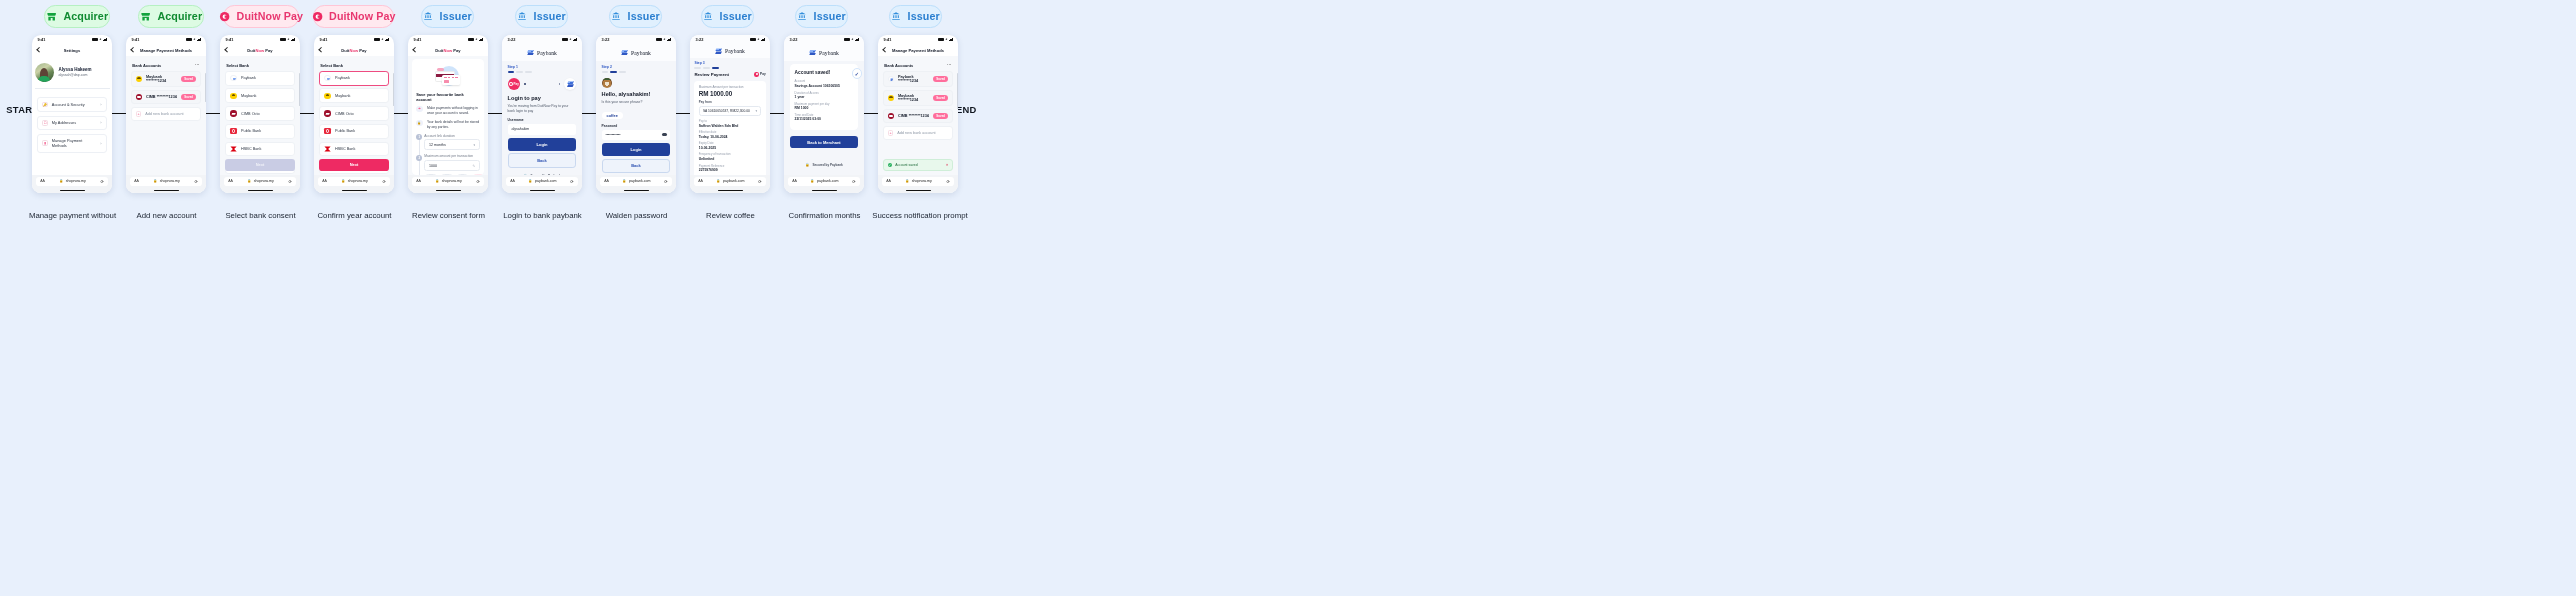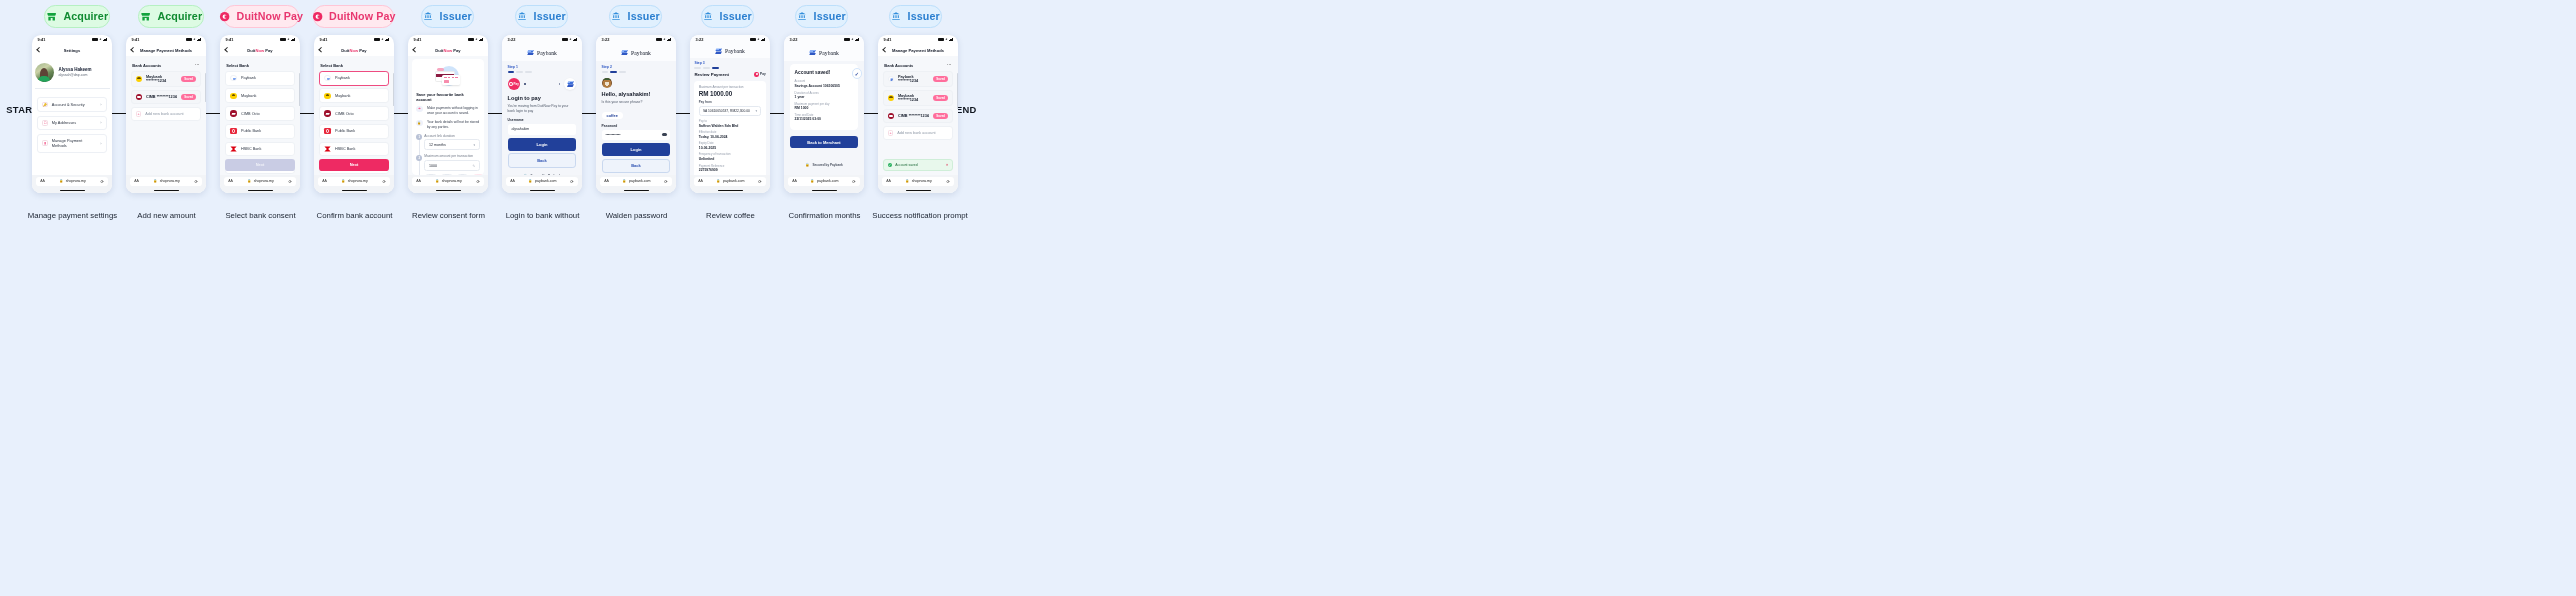--- a/index.html
+++ b/index.html
@@ -555,21 +555,21 @@
               <span>shopnow.my</span>
             </span>
           <span class="rl">⟳</span>
         </div>
       </div>
       <div class="homebar">
           <i></i>
         </div>
     </div>
   </div>
-  <div class="caption" style="left:10px;width:125px">Manage payment settings</div>
+  <div class="caption" style="left:10px;width:125px">Manage payment without</div>
 
   <div class="phone" style="left:126px">
     <div class="scr">
       <div class="statusbar">
         <span>9:41</span>
         <span class="sb-right">
           <span class="sb-batt"></span>
           <span class="sb-wifi">◕</span>
           <span class="sb-sig">
               <i></i>
@@ -612,21 +612,21 @@
               <span>shopnow.my</span>
             </span>
           <span class="rl">⟳</span>
         </div>
       </div>
       <div class="homebar">
           <i></i>
         </div>
     </div>
   </div>
-  <div class="caption" style="left:104px;width:125px">Add new amount</div>
+  <div class="caption" style="left:104px;width:125px">Add new account</div>
 
   <div class="phone" style="left:220px">
     <div class="scr">
       <div class="statusbar">
         <span>9:41</span>
         <span class="sb-right">
           <span class="sb-batt"></span>
           <span class="sb-wifi">◕</span>
           <span class="sb-sig">
               <i></i>
@@ -759,21 +759,21 @@
               <span>shopnow.my</span>
             </span>
           <span class="rl">⟳</span>
         </div>
       </div>
       <div class="homebar">
           <i></i>
         </div>
     </div>
   </div>
-  <div class="caption" style="left:292px;width:125px">Confirm bank account</div>
+  <div class="caption" style="left:292px;width:125px">Confirm year account</div>
 
   <div class="phone" style="left:408px">
     <div class="scr">
       <div class="statusbar">
         <span>9:41</span>
         <span class="sb-right">
           <span class="sb-batt"></span>
           <span class="sb-wifi">◕</span>
           <span class="sb-sig">
               <i></i>
@@ -914,21 +914,21 @@
               <span>paybank.com</span>
             </span>
           <span class="rl">⟳</span>
         </div>
       </div>
       <div class="homebar">
           <i></i>
         </div>
     </div>
   </div>
-  <div class="caption" style="left:480px;width:125px">Login to bank without</div>
+  <div class="caption" style="left:480px;width:125px">Login to bank paybank</div>
 
   <div class="phone" style="left:596px">
     <div class="scr">
       <div class="statusbar" style="background:#fbfcfe">
         <span>3:22</span>
         <span class="sb-right">
           <span class="sb-batt"></span>
           <span class="sb-wifi">◕</span>
           <span class="sb-sig">
               <i></i>

